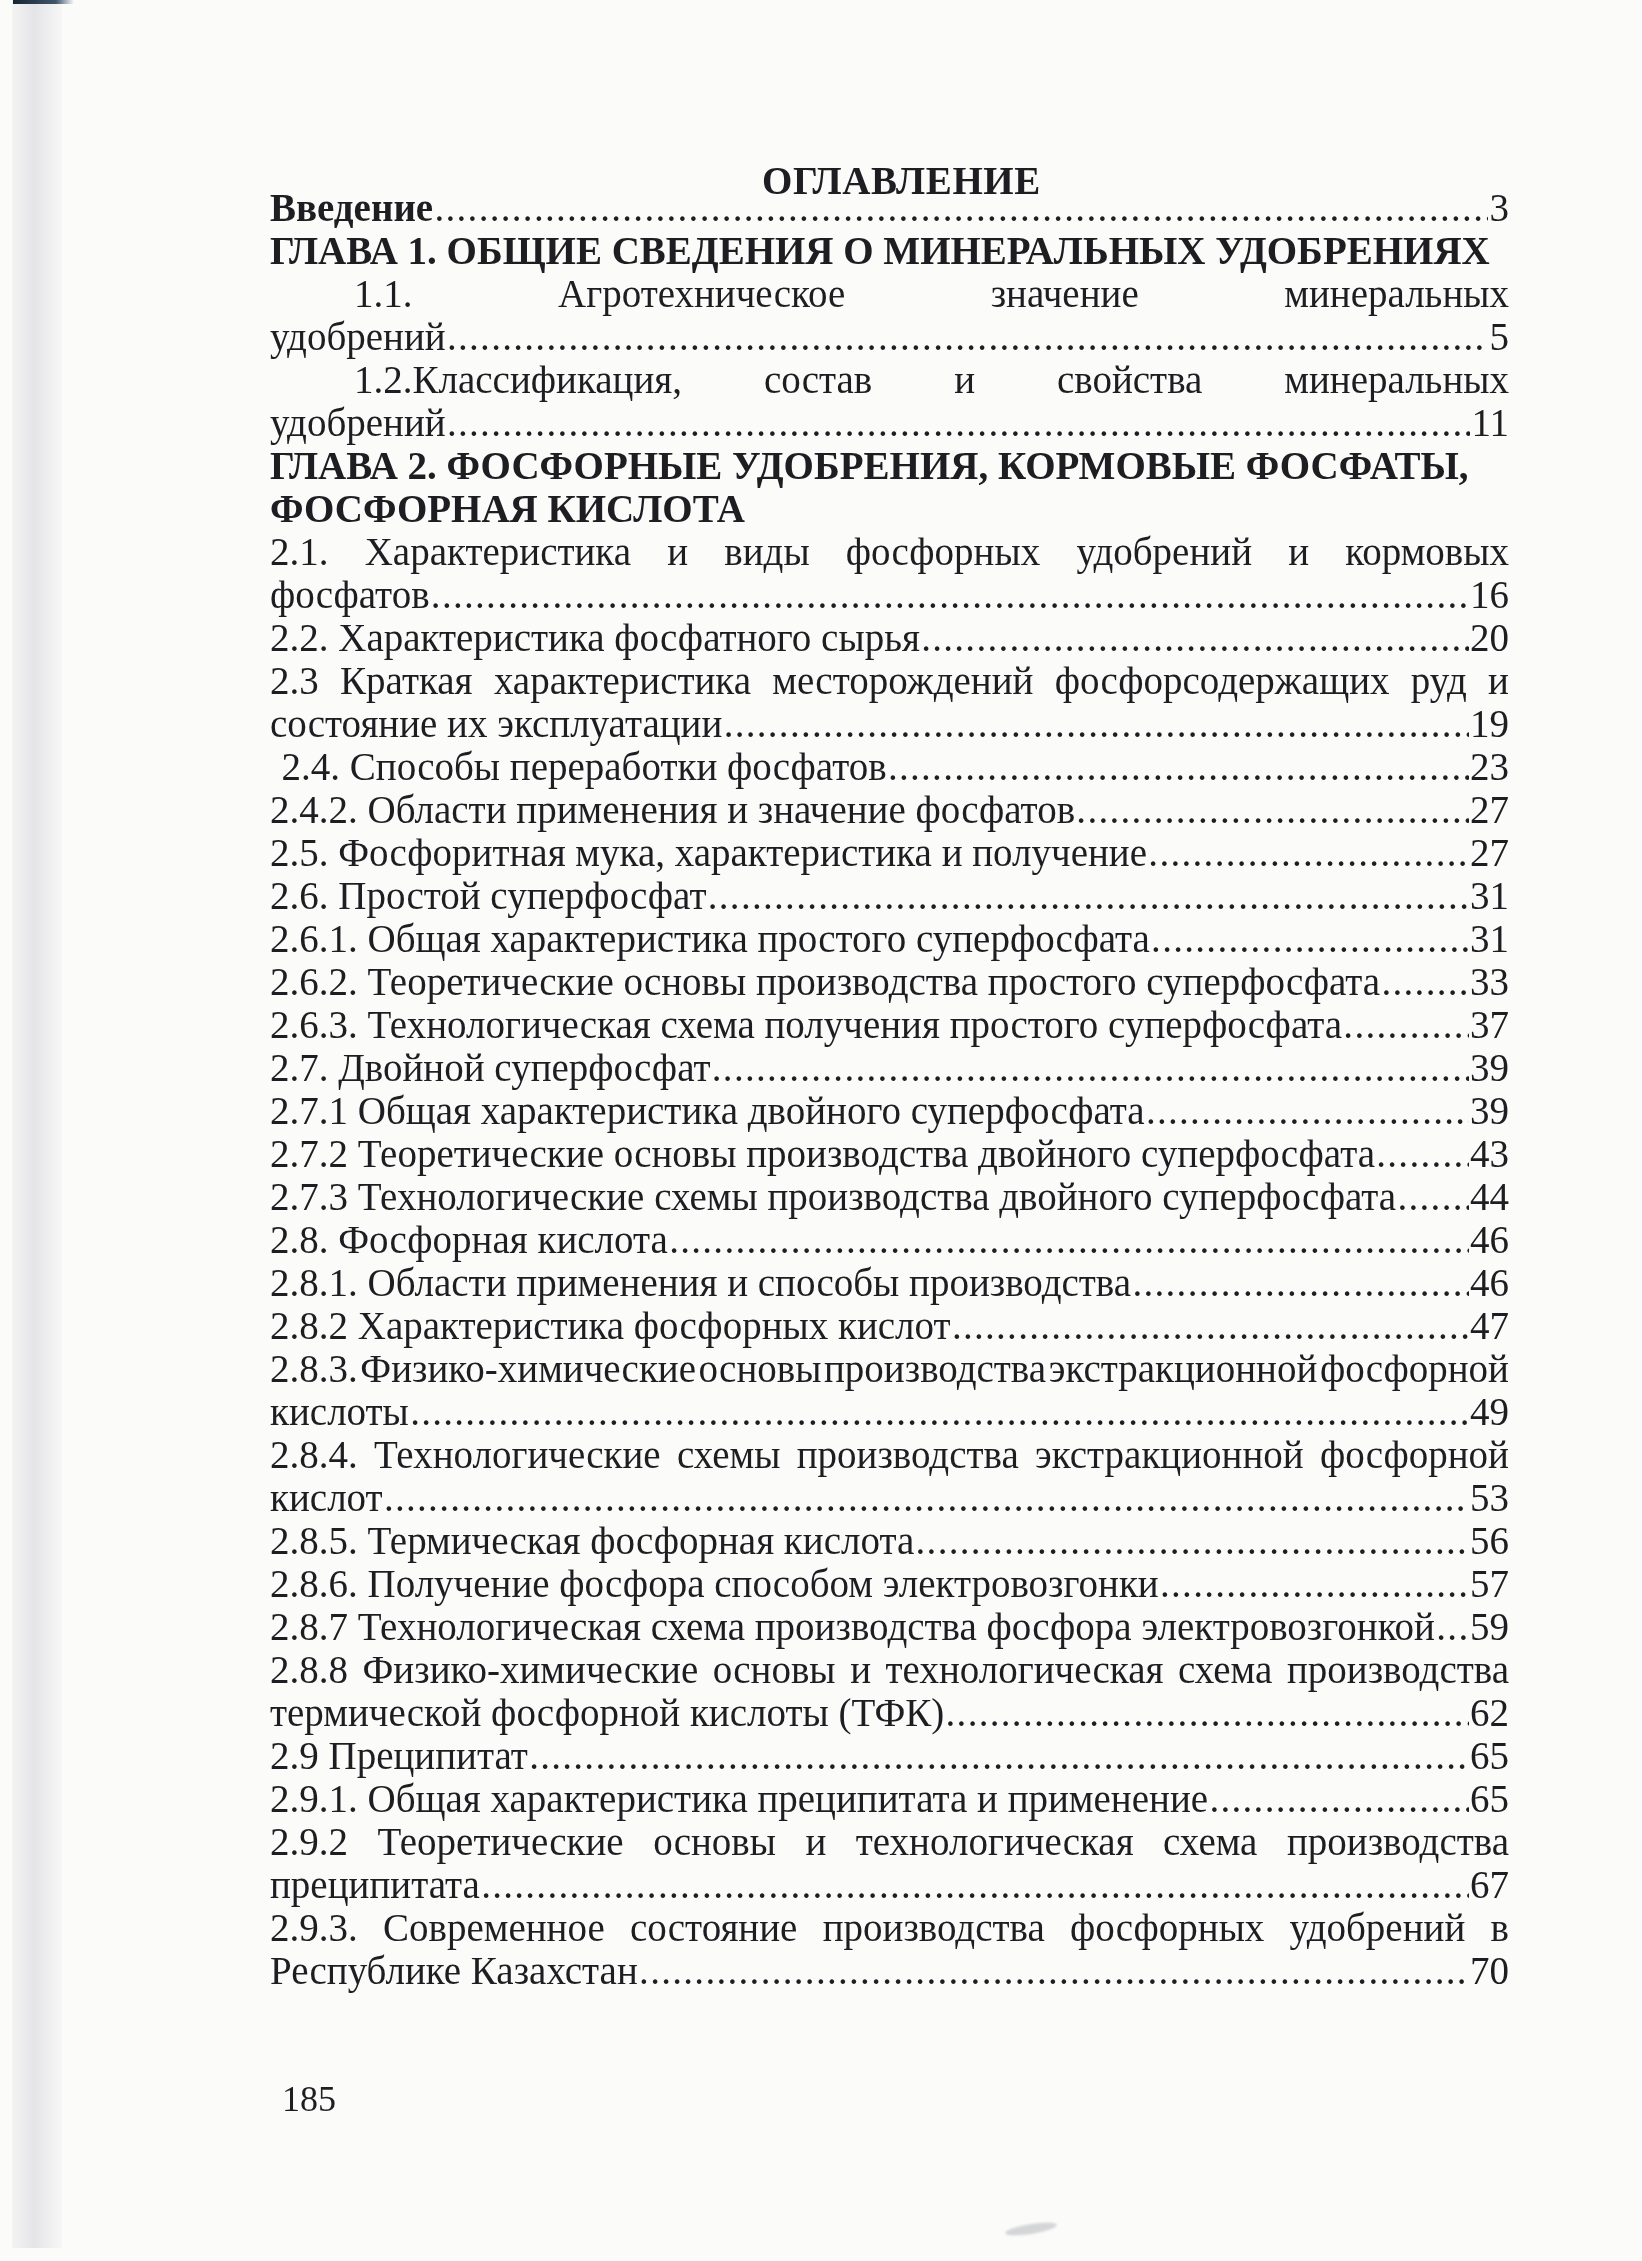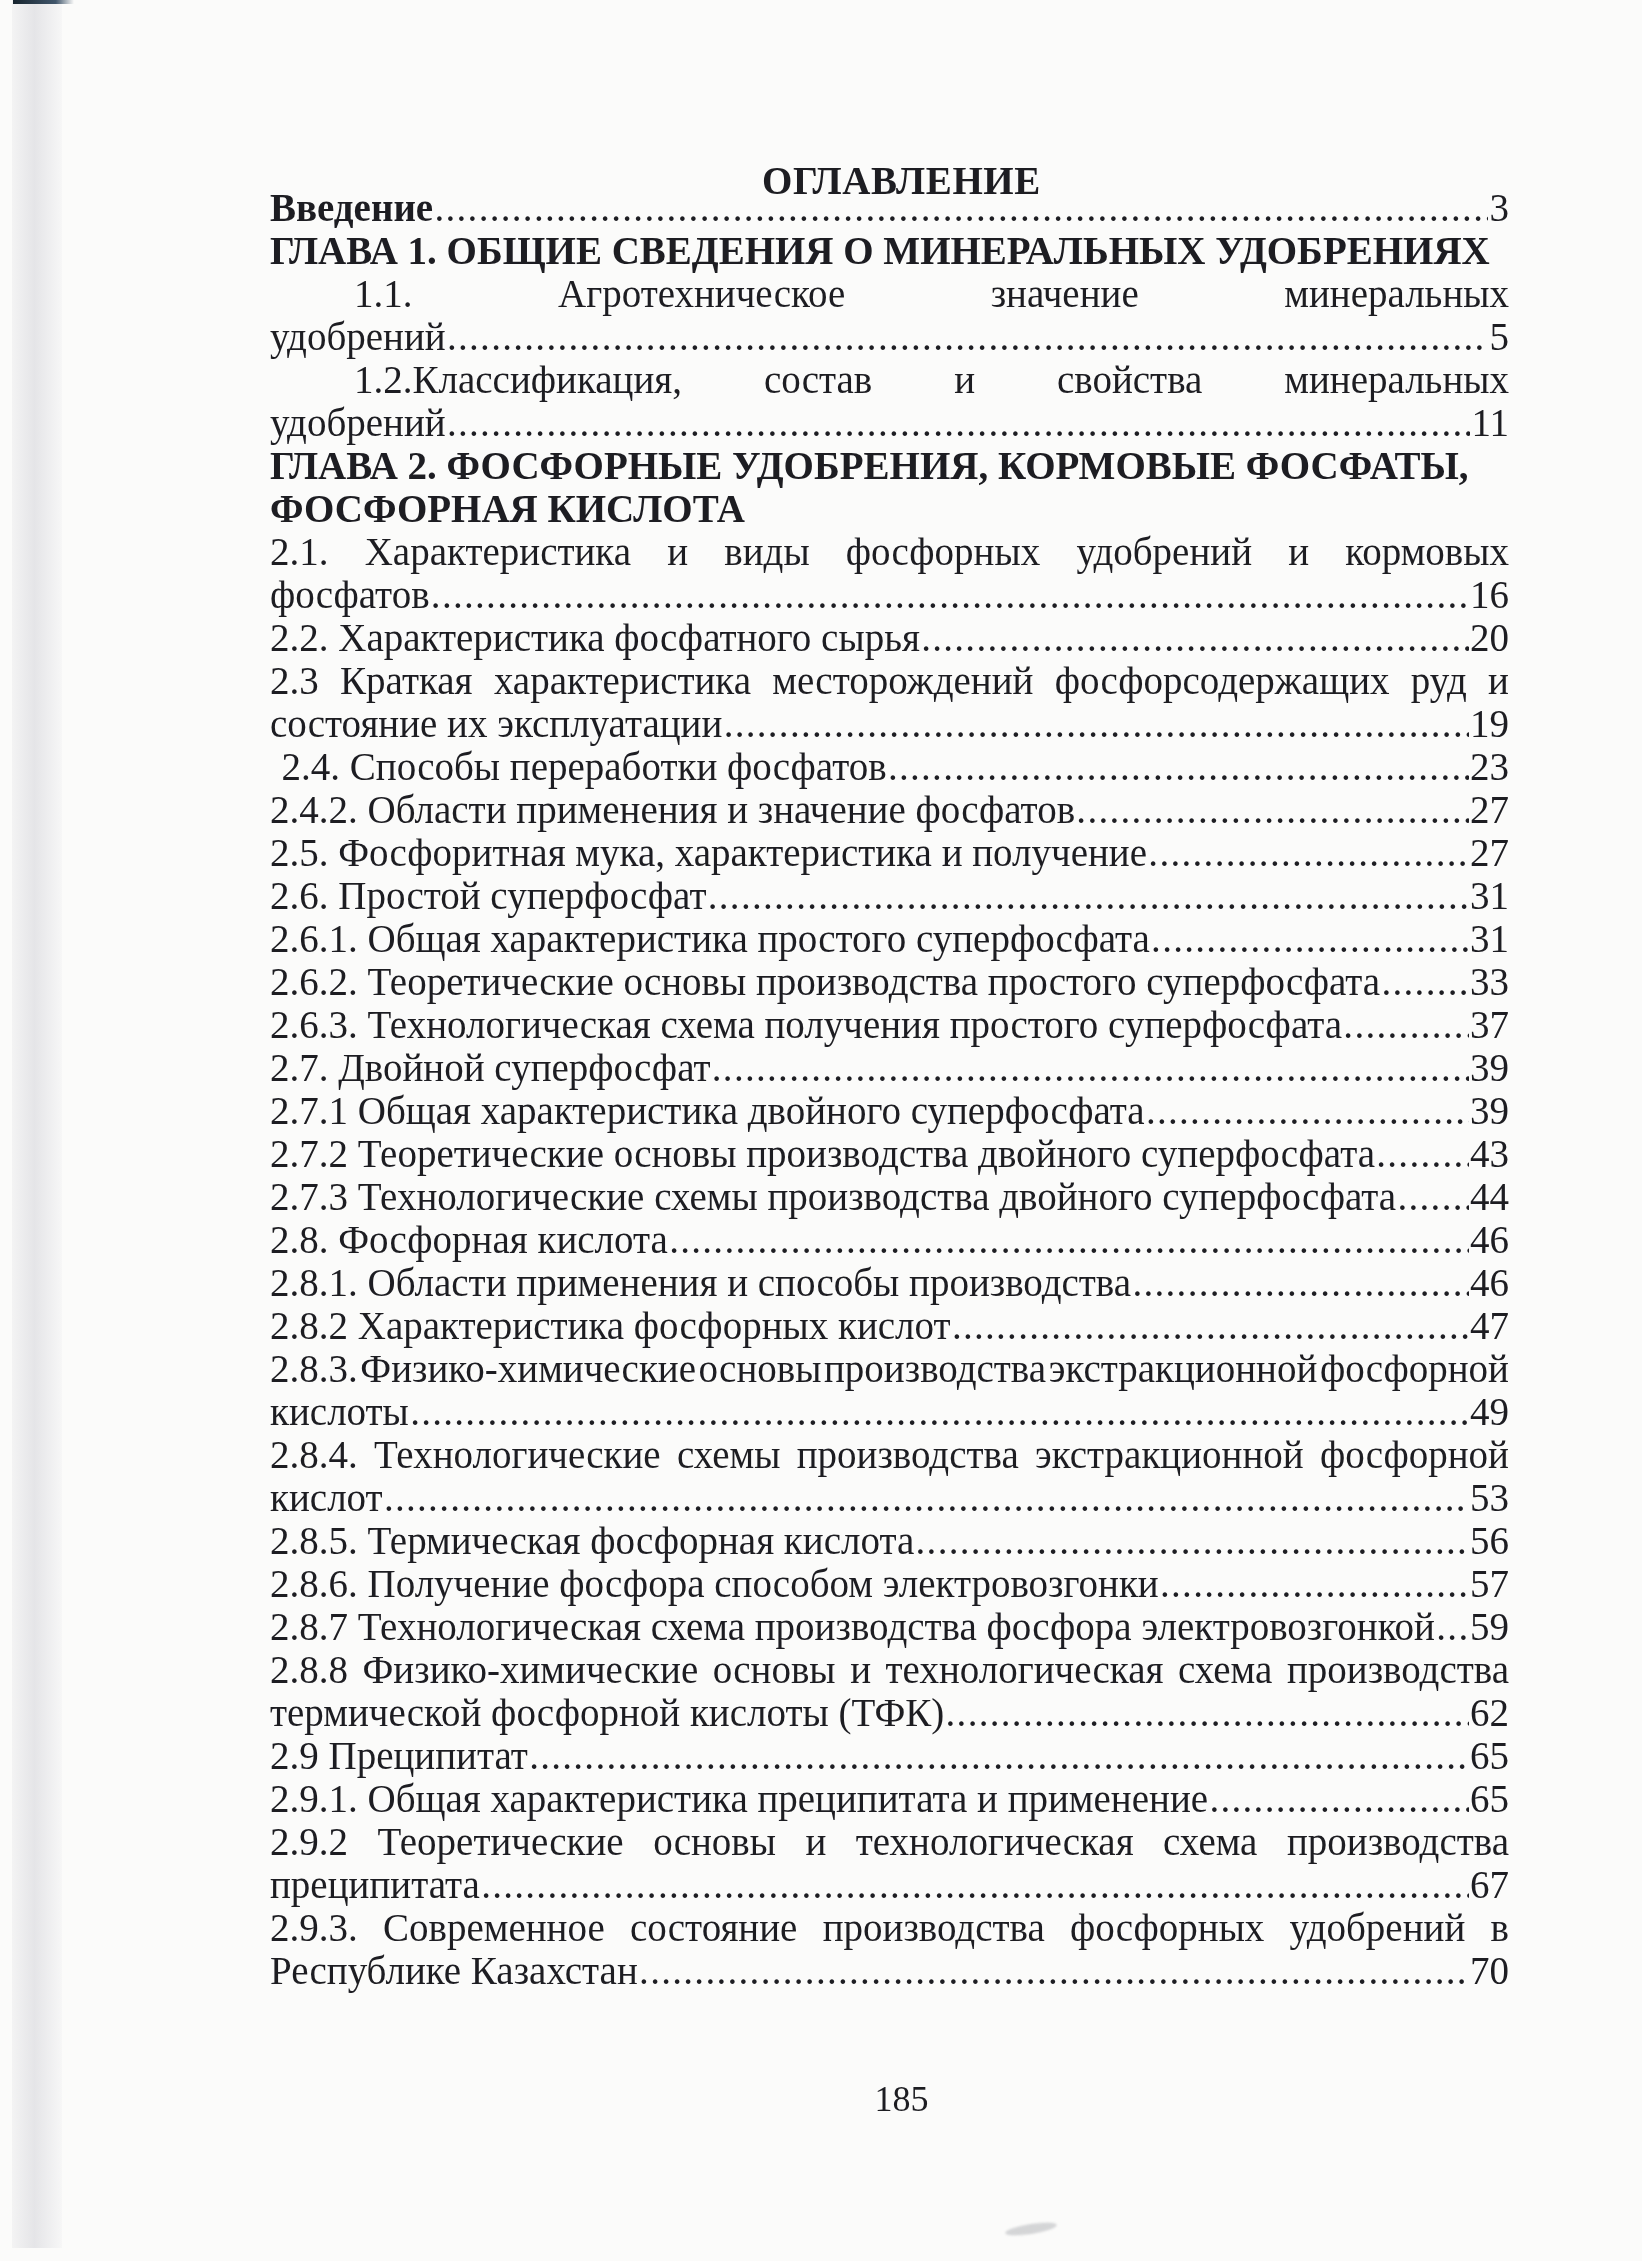--- a/index.html
+++ b/index.html
@@ -45,21 +45,21 @@
   .spread{justify-content:space-between;}
   .indent-large{padding-left:84px;}
   .indent-small{padding-left:11.6px;}
   .dots{
     flex:1 1 auto;overflow:hidden;
     letter-spacing:1.3px;margin-left:1.3px;margin-right:1.3px;
   }
   .bold-t{font-weight:bold;}
   .footer-num{
     position:absolute;top:2080px;left:282px;width:1239px;
-    text-align:center;font-size:36px;line-height:39px;
+    text-align:left;font-size:36px;line-height:39px;
   }
 </style>
 </head>
 <body>
 
 <div class="scan-band"></div>
 <div class="scan-topline"></div>
 <div class="scan-smudge"></div>
 
 <h1 class="doc-title">ОГЛАВЛЕНИЕ</h1>

